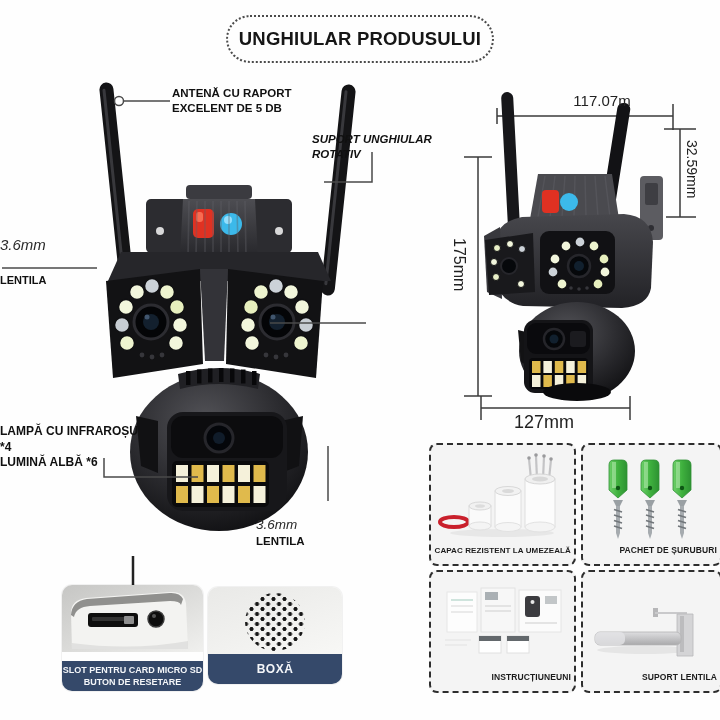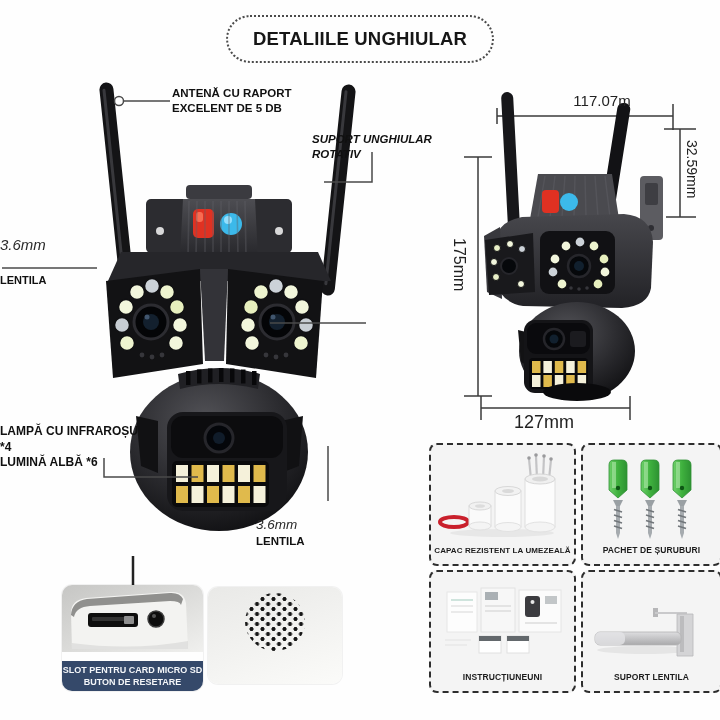--- a/index.html
+++ b/index.html
@@ -47,21 +47,21 @@
                      radial-gradient(circle,#161616 1.7px,rgba(0,0,0,0) 2.4px);
     background-size:11px 10px,11px 10px;background-position:1px 1px,6.5px 6px;}
 
   
   .acc-card{position:absolute;background:#f4f4f4;border:2px dashed #2e2e2e;border-radius:8px;z-index:2;}
   #acc-cap{left:429px;top:443px;width:143px;height:119px;}
   #acc-screws{left:581px;top:443px;width:137px;height:119px;}
   #acc-manual{left:429px;top:570px;width:143px;height:119px;}
   #acc-bracket{left:581px;top:570px;width:137px;height:119px;}
   .acc-art{position:absolute;left:0;top:4px;}
-  .acc-label{position:absolute;left:3px;right:3px;bottom:9px;text-align:center;font-weight:700;
+  .acc-label{position:absolute;left:3px;right:3px;bottom:9px;text-align:right;font-weight:700;
              font-size:8px;letter-spacing:.1px;color:#1c1c1c;}
   #acc-screws .acc-label,#acc-manual .acc-label,#acc-bracket .acc-label{font-size:8.5px;}
 </style>
 </head>
 <body>
 
 <div id="canvas">
 
 <svg id="artwork" width="720" height="720" viewBox="0 0 720 720">
   <defs>
@@ -282,21 +282,21 @@
     <line x1="124" y1="101" x2="170" y2="101"></line>
     <polyline points="372,152 372,182 324,182"></polyline>
     <line x1="2" y1="268" x2="97" y2="268"></line>
     <line x1="270" y1="323" x2="366" y2="323"></line>
     <polyline points="104,458 104,477 198,477"></polyline>
     <line x1="328" y1="446" x2="328" y2="501"></line>
   </g>
 </svg>
 
 <div id="title">
-  <span>DETALIILE UNGHIULAR</span>
+  <span>UNGHIULAR PRODUSULUI</span>
 </div>
 
 <div class="callout" id="lbl-antenna">ANTENĂ CU RAPORT
 EXCELENT DE 5 DB</div>
 <div class="callout" id="lbl-bracket">SUPORT UNGHIULAR
 ROTATIV</div>
 <div class="callout" id="lbl-leftlens">
   <div class="mm">3.6mm</div>
   <div class="lens-word">LENTILA</div>
 </div>
@@ -330,20 +330,21 @@
     <circle cx="94" cy="34" r="8" fill="none" stroke="#3c3c3c" stroke-width="1.5"></circle>
     <circle cx="92" cy="31" r="2" fill="#555"></circle>
     <path d="M10 64 L126 64 L126 56 Q70 66 10 58 Z" fill="rgba(0,0,0,0.07)"></path>
   </svg>
   <div class="banner">SLOT PENTRU CARD MICRO SD
 BUTON DE RESETARE</div>
 </div>
 
 <div class="photo-card" id="card-boxa">
   <div class="speaker-dots"></div>
+  <div class="banner">BOXĂ</div>
 </div>
 
 <div class="acc-card" id="acc-cap">
   <svg class="acc-art" width="143" height="92" viewBox="0 0 143 92">
     <ellipse cx="71" cy="84" rx="52" ry="4" fill="rgba(0,0,0,0.05)"></ellipse>
     <ellipse cx="23" cy="73" rx="14" ry="5" fill="none" stroke="#c9202c" stroke-width="4"></ellipse>
     <rect x="38" y="57" width="22" height="20" fill="#fafafa" stroke="#dcdcdc"></rect>
     <ellipse cx="49" cy="57" rx="11" ry="4" fill="#f1f1f1" stroke="#d8d8d8"></ellipse>
     <ellipse cx="49" cy="57" rx="5" ry="1.8" fill="#dcdcdc"></ellipse>
     <ellipse cx="49" cy="77" rx="11" ry="4" fill="#f4f4f4" stroke="#e0e0e0"></ellipse>

